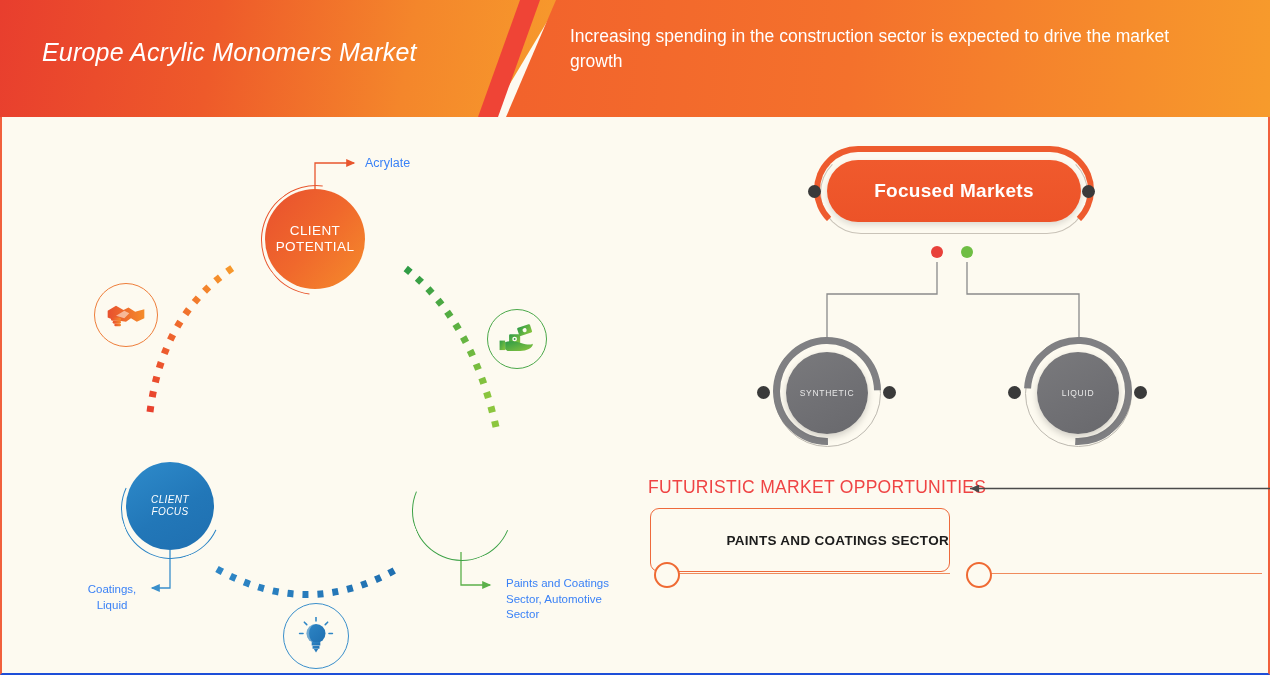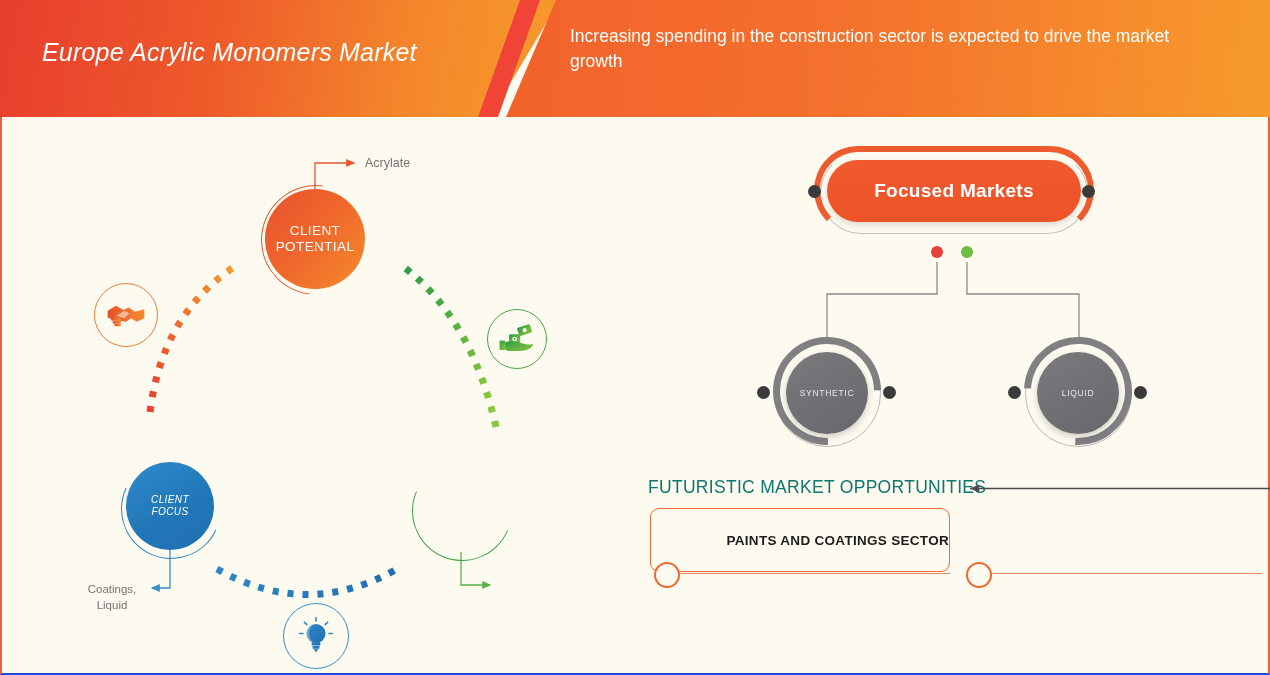--- a/index.html
+++ b/index.html
@@ -43,21 +43,21 @@
     font-size:25px;font-style:italic;color:#FFFFFF;letter-spacing:.2px;
     font-family:"Liberation Sans", sans-serif;
   }
   .hdr-sub{
     position:absolute;left:570px;top:24px;width:640px;
     font-size:17.5px;color:#FFFFFF;line-height:1.42;
   }
 
   
   .circ{position:absolute;border-radius:50%;}
-  .lbl{position:absolute;color:#737373;}
+  .lbl{position:absolute;color:#3b82f6;}
   .node-txt{
     position:absolute;left:0;top:0;width:100%;height:100%;
     display:flex;flex-direction:column;align-items:center;justify-content:center;
     color:#fff;text-align:center;line-height:1.18;letter-spacing:.4px;
   }
 
   
   #n-clients{
     left:263px;top:189px;width:100px;height:100px;
     background:linear-gradient(130deg,#E8502E 0%,#F0682C 50%,#F58C2B 100%);
@@ -140,21 +140,21 @@
   }
   .grey-thin{
     position:absolute;border-radius:50%;
     border:1px solid #BDB9B0;
     box-sizing:border-box;
   }
 
   
   #fmo-title{
     position:absolute;left:646px;top:477px;
-    font-size:17.5px;color:#0f766e;letter-spacing:.3px;
+    font-size:17.5px;color:#ef4444;letter-spacing:.3px;
   }
   .opp-box{
     position:absolute;height:62px;
     border:1.3px solid #EE6A3C;border-radius:9px;
     background:#FDFAF0;
     display:flex;align-items:center;justify-content:center;
     font-size:13.5px;font-weight:bold;color:#1C1C1C;letter-spacing:.3px;
   }
   .opp-knob{
     position:absolute;width:22px;height:22px;border-radius:50%;
@@ -226,20 +226,25 @@
       <span>CLIENT</span>
       <span>FOCUS</span>
     </div>
   </div>
   <div class="lbl" style="left:78px;top:582px;font-size:11.5px;line-height:1.35;text-align:center;width:64px;">
     <div>Coatings,</div>
     <div>Liquid</div>
   </div>
 
   <div class="circ" id="n-hot-arc"></div>
+  <div class="lbl" style="left:504px;top:576px;font-size:11.5px;line-height:1.35;width:110px;">
+    <div>Paints and Coatings</div>
+    <div>Sector, Automotive</div>
+    <div>Sector</div>
+  </div>
 
   <div class="icon-circ" id="ic-hand">
     <svg width="40" height="30" viewBox="0 0 48 34">
       <defs>
           <linearGradient id="hsG" x1="0" y1="0" x2="1" y2="0">
         <stop offset="0%" stop-color="#E8502E"></stop>
             <stop offset="100%" stop-color="#F58C2B"></stop>
           </linearGradient>
         </defs>
       <path d="M2,12 L12,6 L21,11 L27,8 L35,13 L46,10 L46,21 L37,25 L30,21 L24,25 L16,24 L7,22 L2,20 Z" fill="url(#hsG)"></path>

